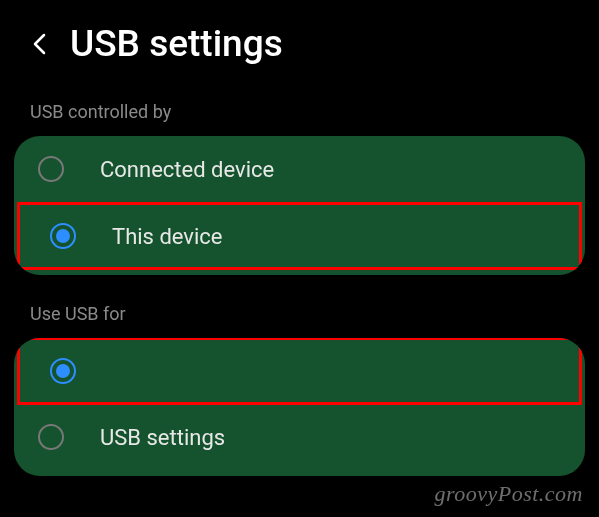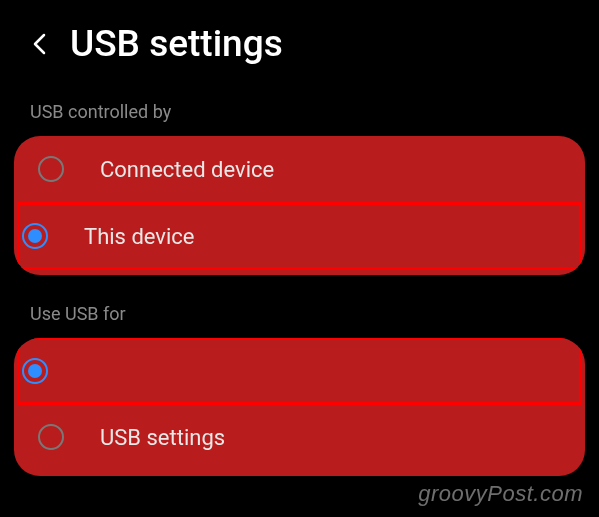--- a/index.html
+++ b/index.html
@@ -31,39 +31,39 @@
       font-size: 37px;
       font-weight: 500;
       color: #fff;
     }
     .section-label {
       color: #8a8a8a;
       font-size: 18px;
       padding: 28px 12px 6px 30px;
     }
     .card {
-      background: #b91c1c;
+      background: #14532d;
       border-radius: 26px;
       margin: 8px 14px 0 14px;
       overflow: hidden;
       padding-bottom: 6px;
     }
     .option {
       display: flex;
       align-items: center;
       padding: 20px 20px 20px 24px;
       gap: 36px;
       cursor: pointer;
       position: relative;
     }
     .option.highlighted {
       outline: 3px solid #ff0000;
       outline-offset: -2px;
       margin: 0 4px;
-      padding-left: 4px;
+      padding-left: 32px;
     }
     .divider {
       height: 1px;
       background: #3a3a3a;
       margin: 0 24px 0 90px;
     }
     .radio {
       width: 26px;
       height: 26px;
       border-radius: 50%;
@@ -85,21 +85,21 @@
     }
     .option-label {
       font-size: 22px;
       color: #e8e8e8;
       font-weight: 400;
     }
     .watermark {
       position: absolute;
       bottom: 10px;
       right: 16px;
-      font-family: Liberation Sans, sans-serif;
+      font-family: Liberation Serif, serif;
       font-style: italic;
       font-size: 22px;
       color: rgba(200,200,200,0.55);
       font-weight: 400;
       letter-spacing: 0.5px;
     }
   </style>
 </head>
 <body>
 

